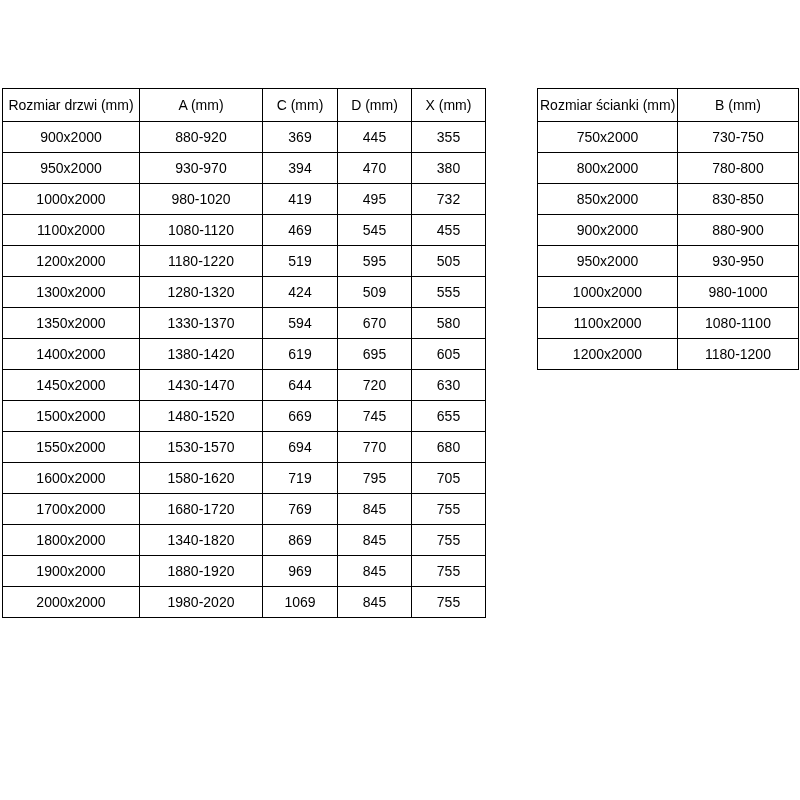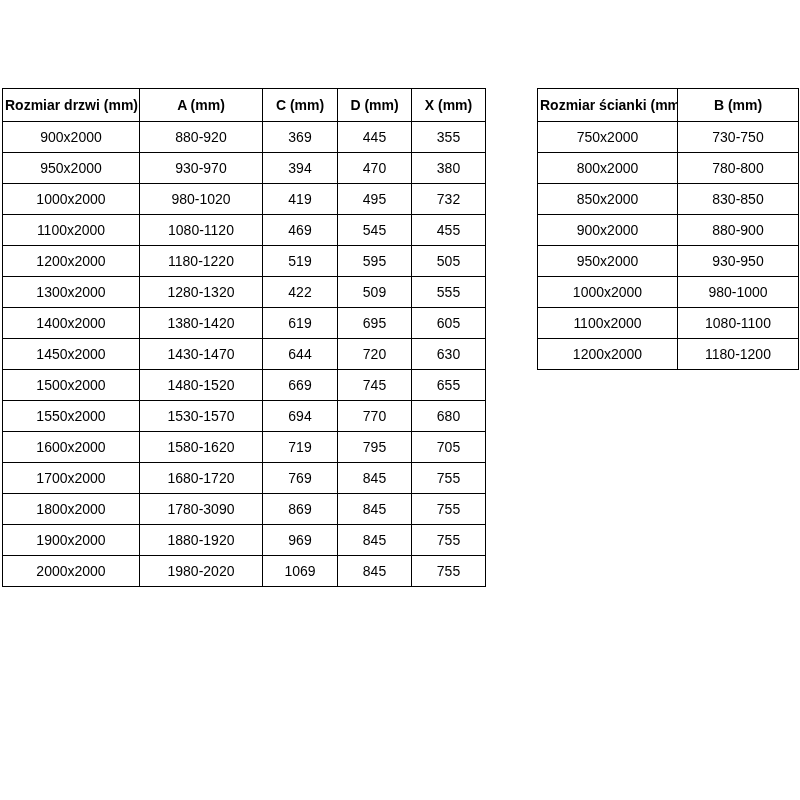--- a/index.html
+++ b/index.html
@@ -23,21 +23,21 @@
   .spec-table th, .spec-table td {
     border: 1px solid #000000;
     text-align: center;
     vertical-align: middle;
     font-size: 14px;
     padding: 0 2px;
     overflow: hidden;
     white-space: nowrap;
   }
   .spec-table th {
-    font-weight: bold;
+    font-weight: normal;
     height: 32px;
   }
   .spec-table td {
     font-weight: normal;
     height: 30px;
   }
   #door-table {
     left: 2px;
     top: 88px;
     width: 483px;
@@ -100,23 +100,30 @@
       <tr>
         <td>1200x2000</td>
         <td>1180-1220</td>
         <td>519</td>
         <td>595</td>
         <td>505</td>
       </tr>
       <tr>
         <td>1300x2000</td>
         <td>1280-1320</td>
-        <td>422</td>
+        <td>424</td>
         <td>509</td>
         <td>555</td>
+      </tr>
+      <tr>
+        <td>1350x2000</td>
+        <td>1330-1370</td>
+        <td>594</td>
+        <td>670</td>
+        <td>580</td>
       </tr>
       <tr>
         <td>1400x2000</td>
         <td>1380-1420</td>
         <td>619</td>
         <td>695</td>
         <td>605</td>
       </tr>
       <tr>
         <td>1450x2000</td>
@@ -148,21 +155,21 @@
       </tr>
       <tr>
         <td>1700x2000</td>
         <td>1680-1720</td>
         <td>769</td>
         <td>845</td>
         <td>755</td>
       </tr>
       <tr>
         <td>1800x2000</td>
-        <td>1780-3090</td>
+        <td>1340-1820</td>
         <td>869</td>
         <td>845</td>
         <td>755</td>
       </tr>
       <tr>
         <td>1900x2000</td>
         <td>1880-1920</td>
         <td>969</td>
         <td>845</td>
         <td>755</td>

